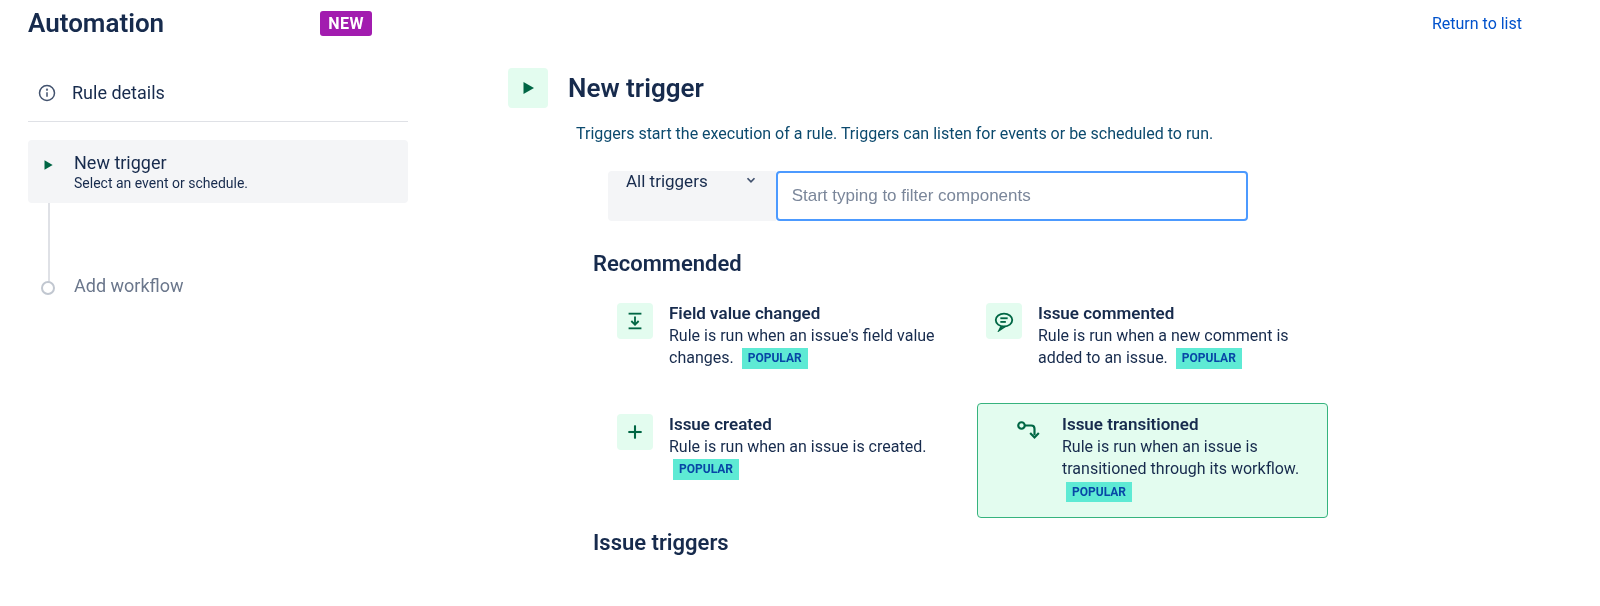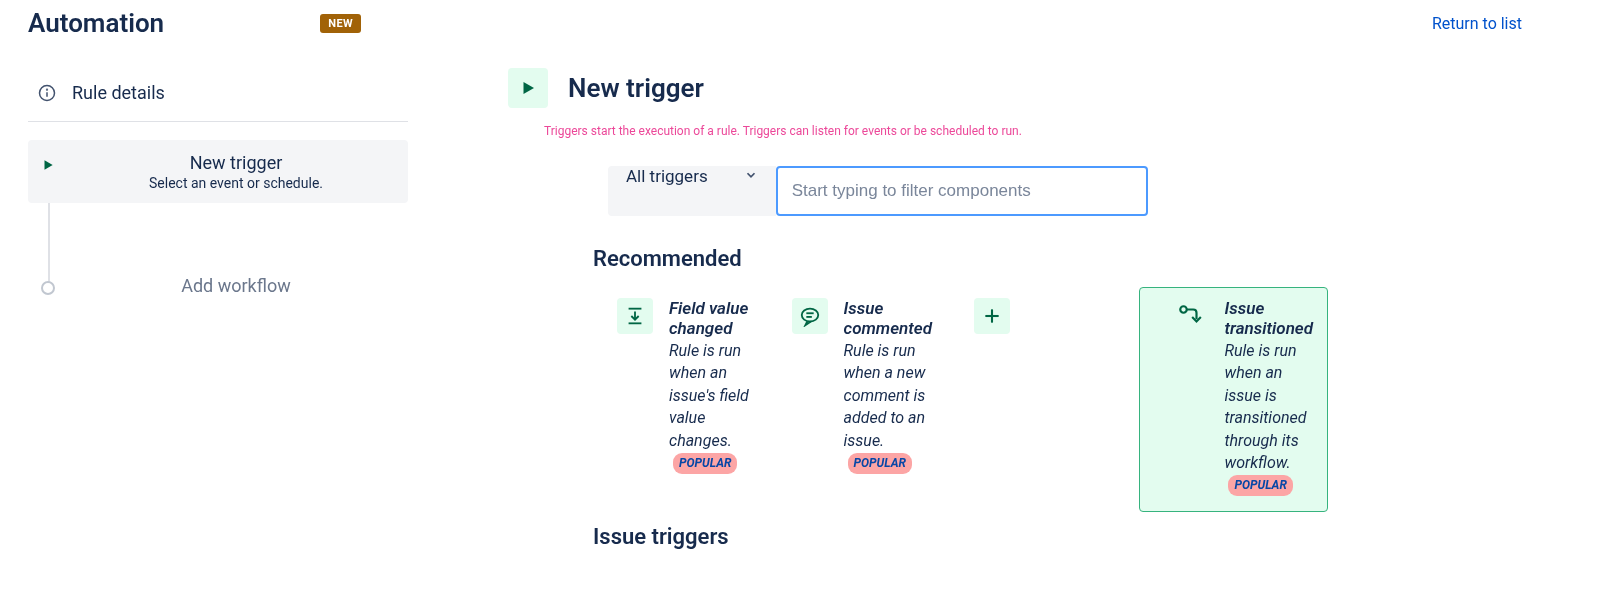--- a/index.html
+++ b/index.html
@@ -23,23 +23,23 @@
       display: flex;
       align-items: center;
       gap: 16px;
     }
     .page-title {
       font-size: 26px;
       font-weight: 600;
       color: #172b4d;
     }
     .new-badge {
-      background: #a16207;
+      background: #a21caf;
       color: #fff;
-      font-size: 11px;
+      font-size: 16px;
       font-weight: 700;
       letter-spacing: 0.5px;
       padding: 3px 8px;
       border-radius: 3px;
       margin-left: 140px;
     }
     .return-link {
       color: #0052cc;
       font-size: 16px;
       text-decoration: none;
@@ -48,21 +48,20 @@
 
     .layout {
       display: flex;
       padding: 30px 28px 0 28px;
       gap: 100px;
     }
 
     .sidebar {
       width: 380px;
       flex-shrink: 0;
-      text-align: center;
     }
     .sidebar-item {
       display: flex;
       align-items: center;
       gap: 16px;
       padding: 14px 10px;
       font-size: 18px;
       color: #172b4d;
     }
     .sidebar-divider {
@@ -149,44 +148,44 @@
       align-items: center;
       justify-content: center;
       flex-shrink: 0;
     }
     .main-heading {
       font-size: 26px;
       font-weight: 600;
       color: #172b4d;
     }
     .main-desc {
-      font-size: 12px;
-      color: #ec4899;
-      margin: 0 0 28px 36px;
+      font-size: 16px;
+      color: #0c4a6e;
+      margin: 0 0 28px 68px;
     }
 
     .filter-row {
       display: flex;
       margin: 0 0 30px 100px;
     }
     .dropdown {
       background: #f4f5f7;
       height: 50px;
       padding: 0 18px;
       display: flex;
       align-items: flex-start;
       gap: 36px;
       font-size: 17px;
       color: #172b4d;
       border-radius: 4px 0 0 4px;
       cursor: pointer;
     }
     .search-input {
       height: 50px;
-      width: 372px;
+      width: 472px;
       border: 2px solid #4c9aff;
       border-radius: 4px;
       padding: 0 14px;
       font-size: 17px;
       color: #172b4d;
       outline: none;
     }
     .search-input::placeholder {
       color: #7a869a;
     }
@@ -196,25 +195,24 @@
       font-weight: 600;
       color: #172b4d;
       margin: 0 0 16px 85px;
     }
     .section-title.issue-triggers {
       margin-top: 12px;
     }
 
     .card-grid {
       display: grid;
-      grid-template-columns: 1fr 1fr 1fr 1fr;
+      grid-template-columns: 1fr 1fr;
       gap: 18px 18px;
       margin-left: 100px;
       max-width: 720px;
-      font-style: italic;
     }
     .card {
       display: flex;
       gap: 16px;
       padding: 10px 14px 14px 8px;
       border-radius: 4px;
       border: 1px solid transparent;
       cursor: pointer;
     }
     .card.selected {
@@ -240,26 +238,26 @@
       color: #172b4d;
       margin-bottom: 2px;
     }
     .card-desc {
       font-size: 16px;
       color: #172b4d;
       line-height: 1.4;
     }
     .popular-tag {
       display: inline-block;
-      background: #fca5a5;
+      background: #5eead4;
       color: #0747a6;
       font-size: 12px;
       font-weight: 700;
       padding: 2px 6px;
-      border-radius: 9px;
+      border-radius: 0;
       margin-left: 4px;
       vertical-align: 1px;
     }
   </style>
 </head>
 <body>
 
 <div class="header">
   <div class="header-left">
     <h1 class="page-title">Automation</h1>
@@ -368,20 +366,27 @@
         </div>
       </div>
 
       <div class="card">
         <div class="card-icon">
           <svg width="20" height="20" viewBox="0 0 24 24" fill="none" stroke="#006644" stroke-width="2.5">
             <line x1="12" y1="4" x2="12" y2="20"></line>
               <line x1="4" y1="12" x2="20" y2="12"></line>
           </svg>
         </div>
+        <div class="card-body">
+          <div class="card-title">Issue created</div>
+          <div class="card-desc">
+            <span>Rule is run when an issue is created.</span>
+            <span class="popular-tag">POPULAR</span>
+          </div>
+        </div>
       </div>
 
       <div class="card selected">
         <div class="card-icon" style="background:transparent">
           <svg width="26" height="26" viewBox="0 0 24 24" fill="none" stroke="#006644" stroke-width="2">
             <circle cx="6" cy="6" r="3"></circle>
               <path d="M9 6 H15 Q18 6 18 9 V15"></path>
               <polyline points="14 13 18 17 22 13"></polyline>
           </svg>
         </div>

